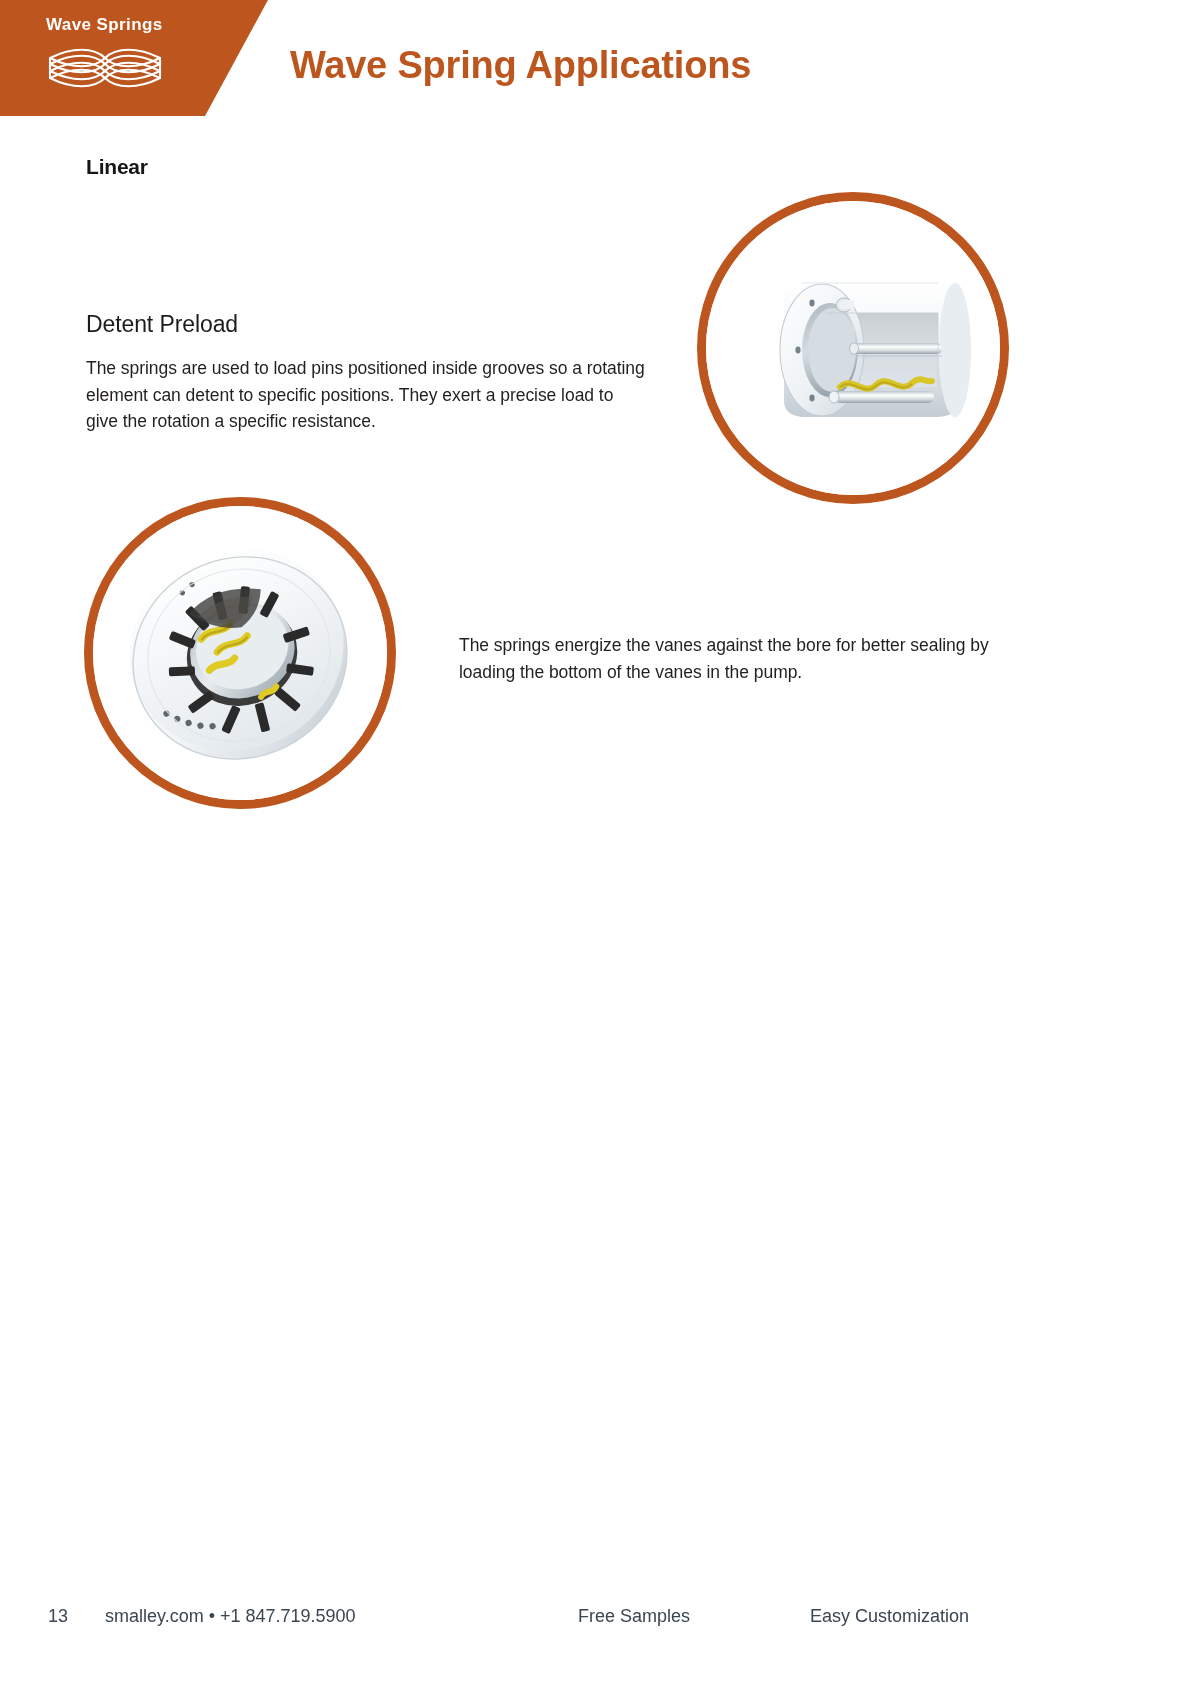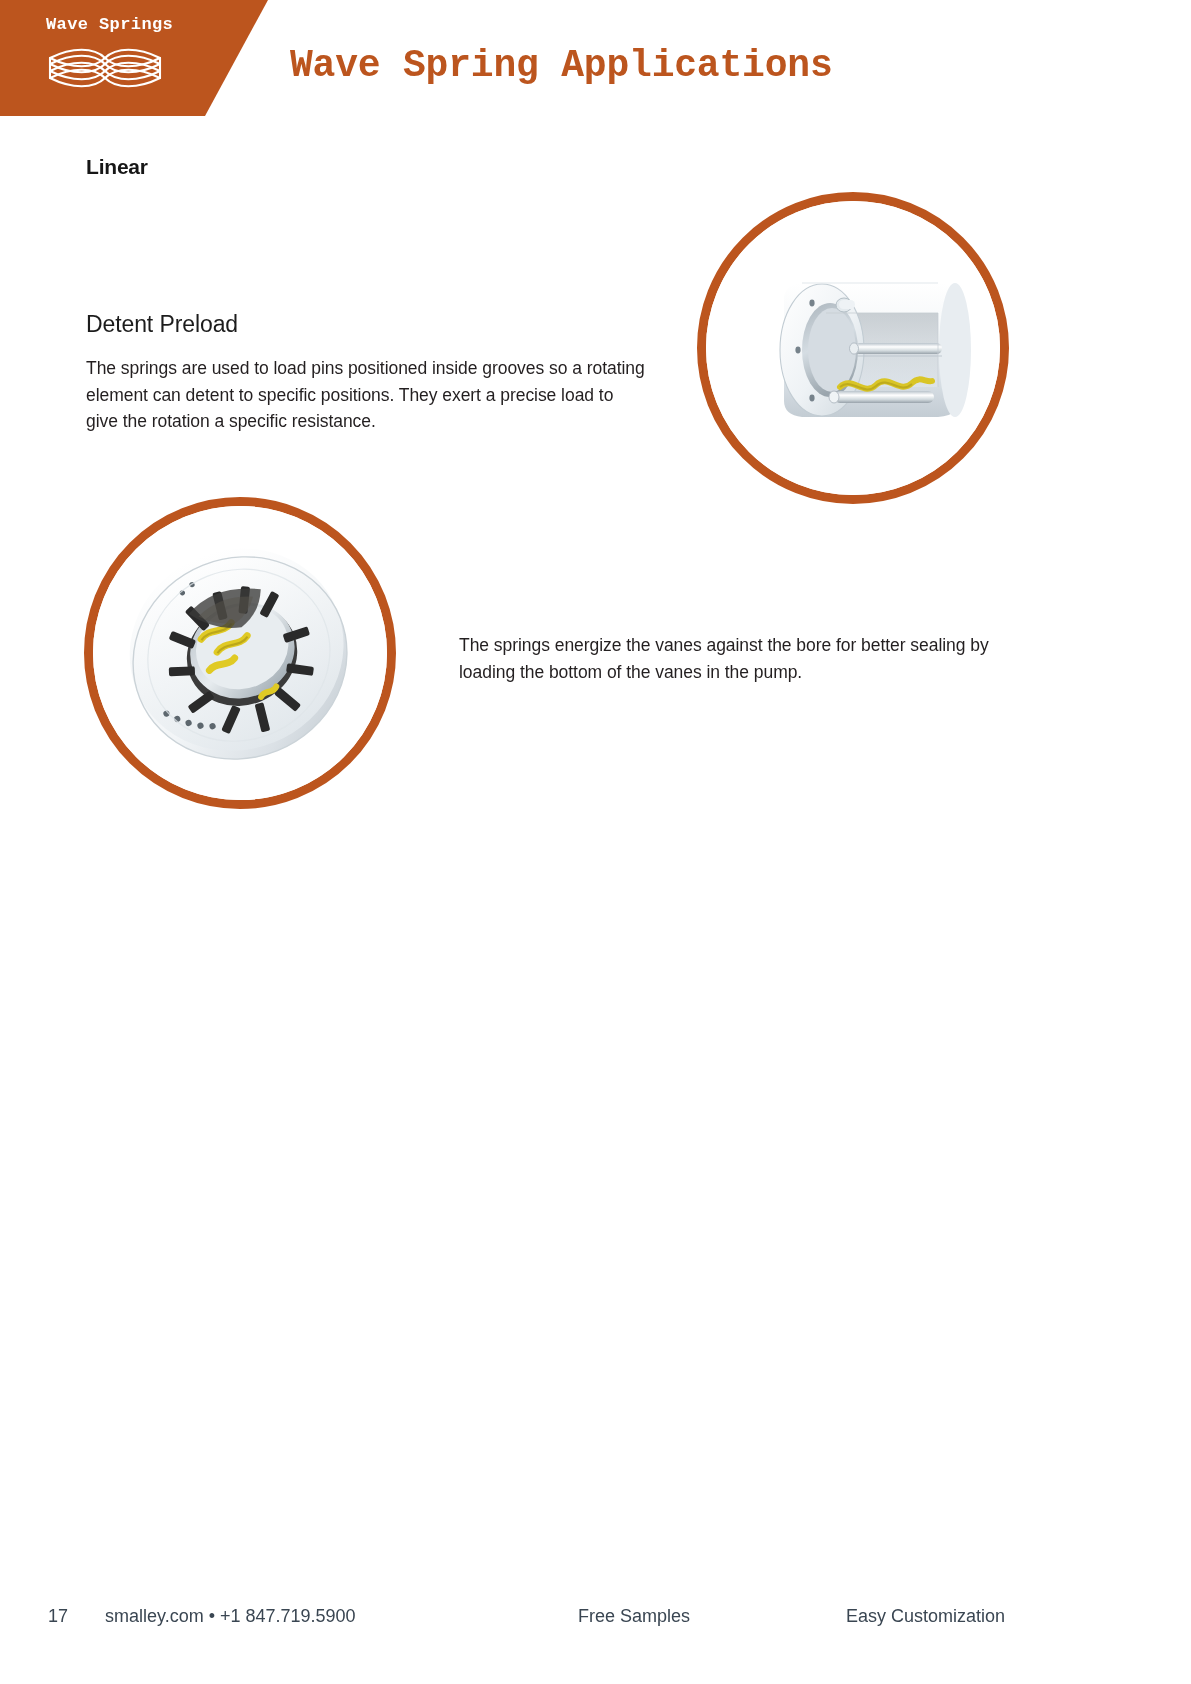--- a/index.html
+++ b/index.html
@@ -16,21 +16,20 @@
     color: #1a1a1a;
     overflow: hidden;
   }
 
   
   .header {
     position: absolute;
     top: 0; left: 0;
     width: 1191px;
     height: 118px;
-    font-family: Liberation Mono, monospace;
   }
   .header-tab {
     position: absolute;
     top: 0; left: 0;
     width: 268px;
     height: 116px;
     background: #bc551e;
     border-bottom-right-radius: 14px;
     -webkit-clip-path: polygon(0 0, 268px 0, 205px 116px, 0 116px);
     clip-path: polygon(0 0, 268px 0, 205px 116px, 0 116px);
@@ -141,21 +140,21 @@
     font-size: 18px;
   }
   .footer span {
     position: absolute;
     white-space: nowrap;
     top: 0;
   }
   #footer-page   { left: 48px; }
   #footer-contact{ left: 105px; }
   #footer-mid    { left: 578px; }
-  #footer-right  { left: 846px; }
+  #footer-right  { left: 810px; }
 </style>
 </head>
 <body>
 
 <div class="header">
 
   <div class="header-tab"></div>
 
   <div class="header-tab-label">Wave Springs</div>
 
@@ -326,17 +325,17 @@
       <ellipse cx="147" cy="149" rx="92" ry="85" fill="none" stroke="#dfe5e9" stroke-width="1.2" opacity="0.8"></ellipse>
     </g>
   </svg>
 </div>
 
 <div class="block" id="block-rotary">
   <p class="block-body">The springs energize the vanes against the bore for better sealing by loading the bottom of the vanes in the pump.</p>
 </div>
 
 <div class="footer">
-  <span id="footer-page">17</span>
+  <span id="footer-page">13</span>
   <span id="footer-contact">smalley.com  •  +1 847.719.5900</span>
   <span id="footer-mid">Free Samples</span>
   <span id="footer-right">Easy Customization</span>
 </div>
 
 </body></html>

